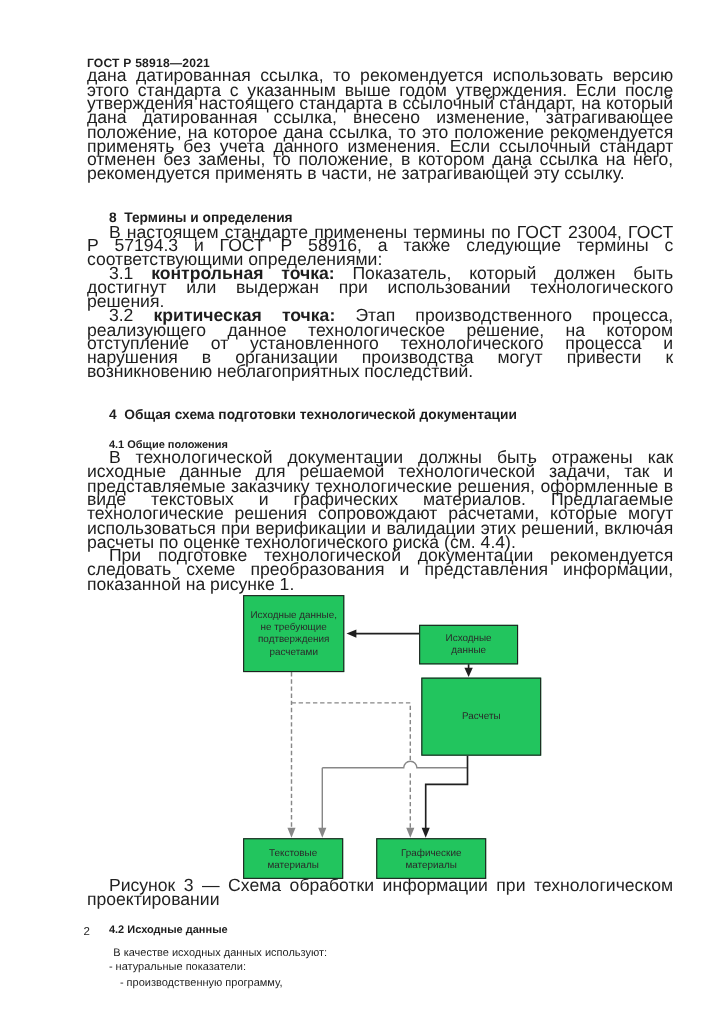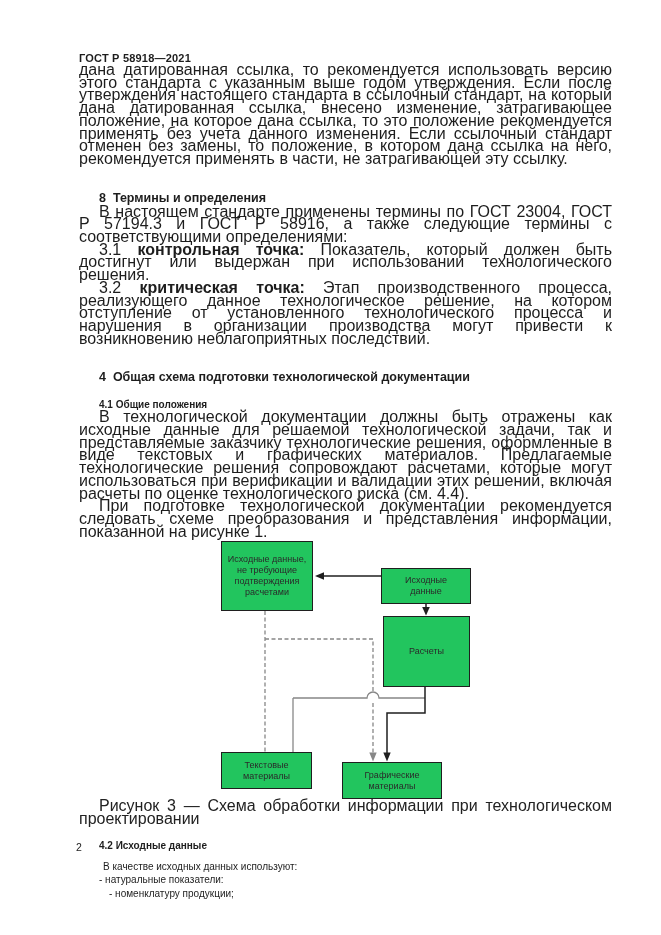--- a/index.html
+++ b/index.html
@@ -31,22 +31,22 @@
   .figure {
     position:relative; margin-left:-79px; margin-top:1px; width:661px; height:261px;
   }
   .dbox {
     position:absolute; box-sizing:border-box; border:1.5px solid #1f1f1f; background:#22c55e;
     display:flex; align-items:center; justify-content:center; text-align:center;
     font-size:9px; line-height:11px; white-space:pre-line; color:#2a2a2a;
   }
   .box-a { left:221px; top:2px;   width:92px; height:70px; }
   .box-b { left:381px; top:29px;  width:90px; height:36px; }
-  .box-c { left:383px; top:77px;  width:87px; height:71px; }
-  .box-d { left:221px; top:213px; width:91px; height:37px; }
+  .box-c { left:383px; top:77px;  width:109px; height:71px; }
+  .box-d { left:221px; top:223px; width:91px; height:37px; }
   .box-e { left:342px; top:223px; width:100px; height:37px; }
   .connectors { position:absolute; left:0; top:0; pointer-events:none; }
 
   .fig-caption {
     margin-top:20px; font-size:9px; line-height:11px; text-align:center; text-indent:0; color:#222;
   }
   .mt-h42 { margin-top:17px; }
   p.list-intro { margin:8px 0 0 0; font-size:10px; line-height:13.4px; text-indent:24px; }
   .list-line { font-size:10px; line-height:13.4px; }
   .lvl1 { padding-left:20px; }
@@ -113,18 +113,18 @@
       <div class="dbox box-e">Графические
 материалы</div>
     </div>
 
     <p class="body fig-caption">Рисунок 3 — Схема обработки информации при технологическом проектировании</p>
 
     <h3 class="subsection mt-h42">4.2 Исходные данные</h3>
 
     <p class="list-intro">В качестве исходных данных используют:</p>
     <div class="list-line lvl1">- натуральные показатели:</div>
-    <div class="list-line lvl2">- номенклатуру продукции;</div>
+    <div class="list-line lvl2">- производственную программу,</div>
 
   </div>
 
   <div class="page-number">2</div>
 </div>
 
 </body></html>

